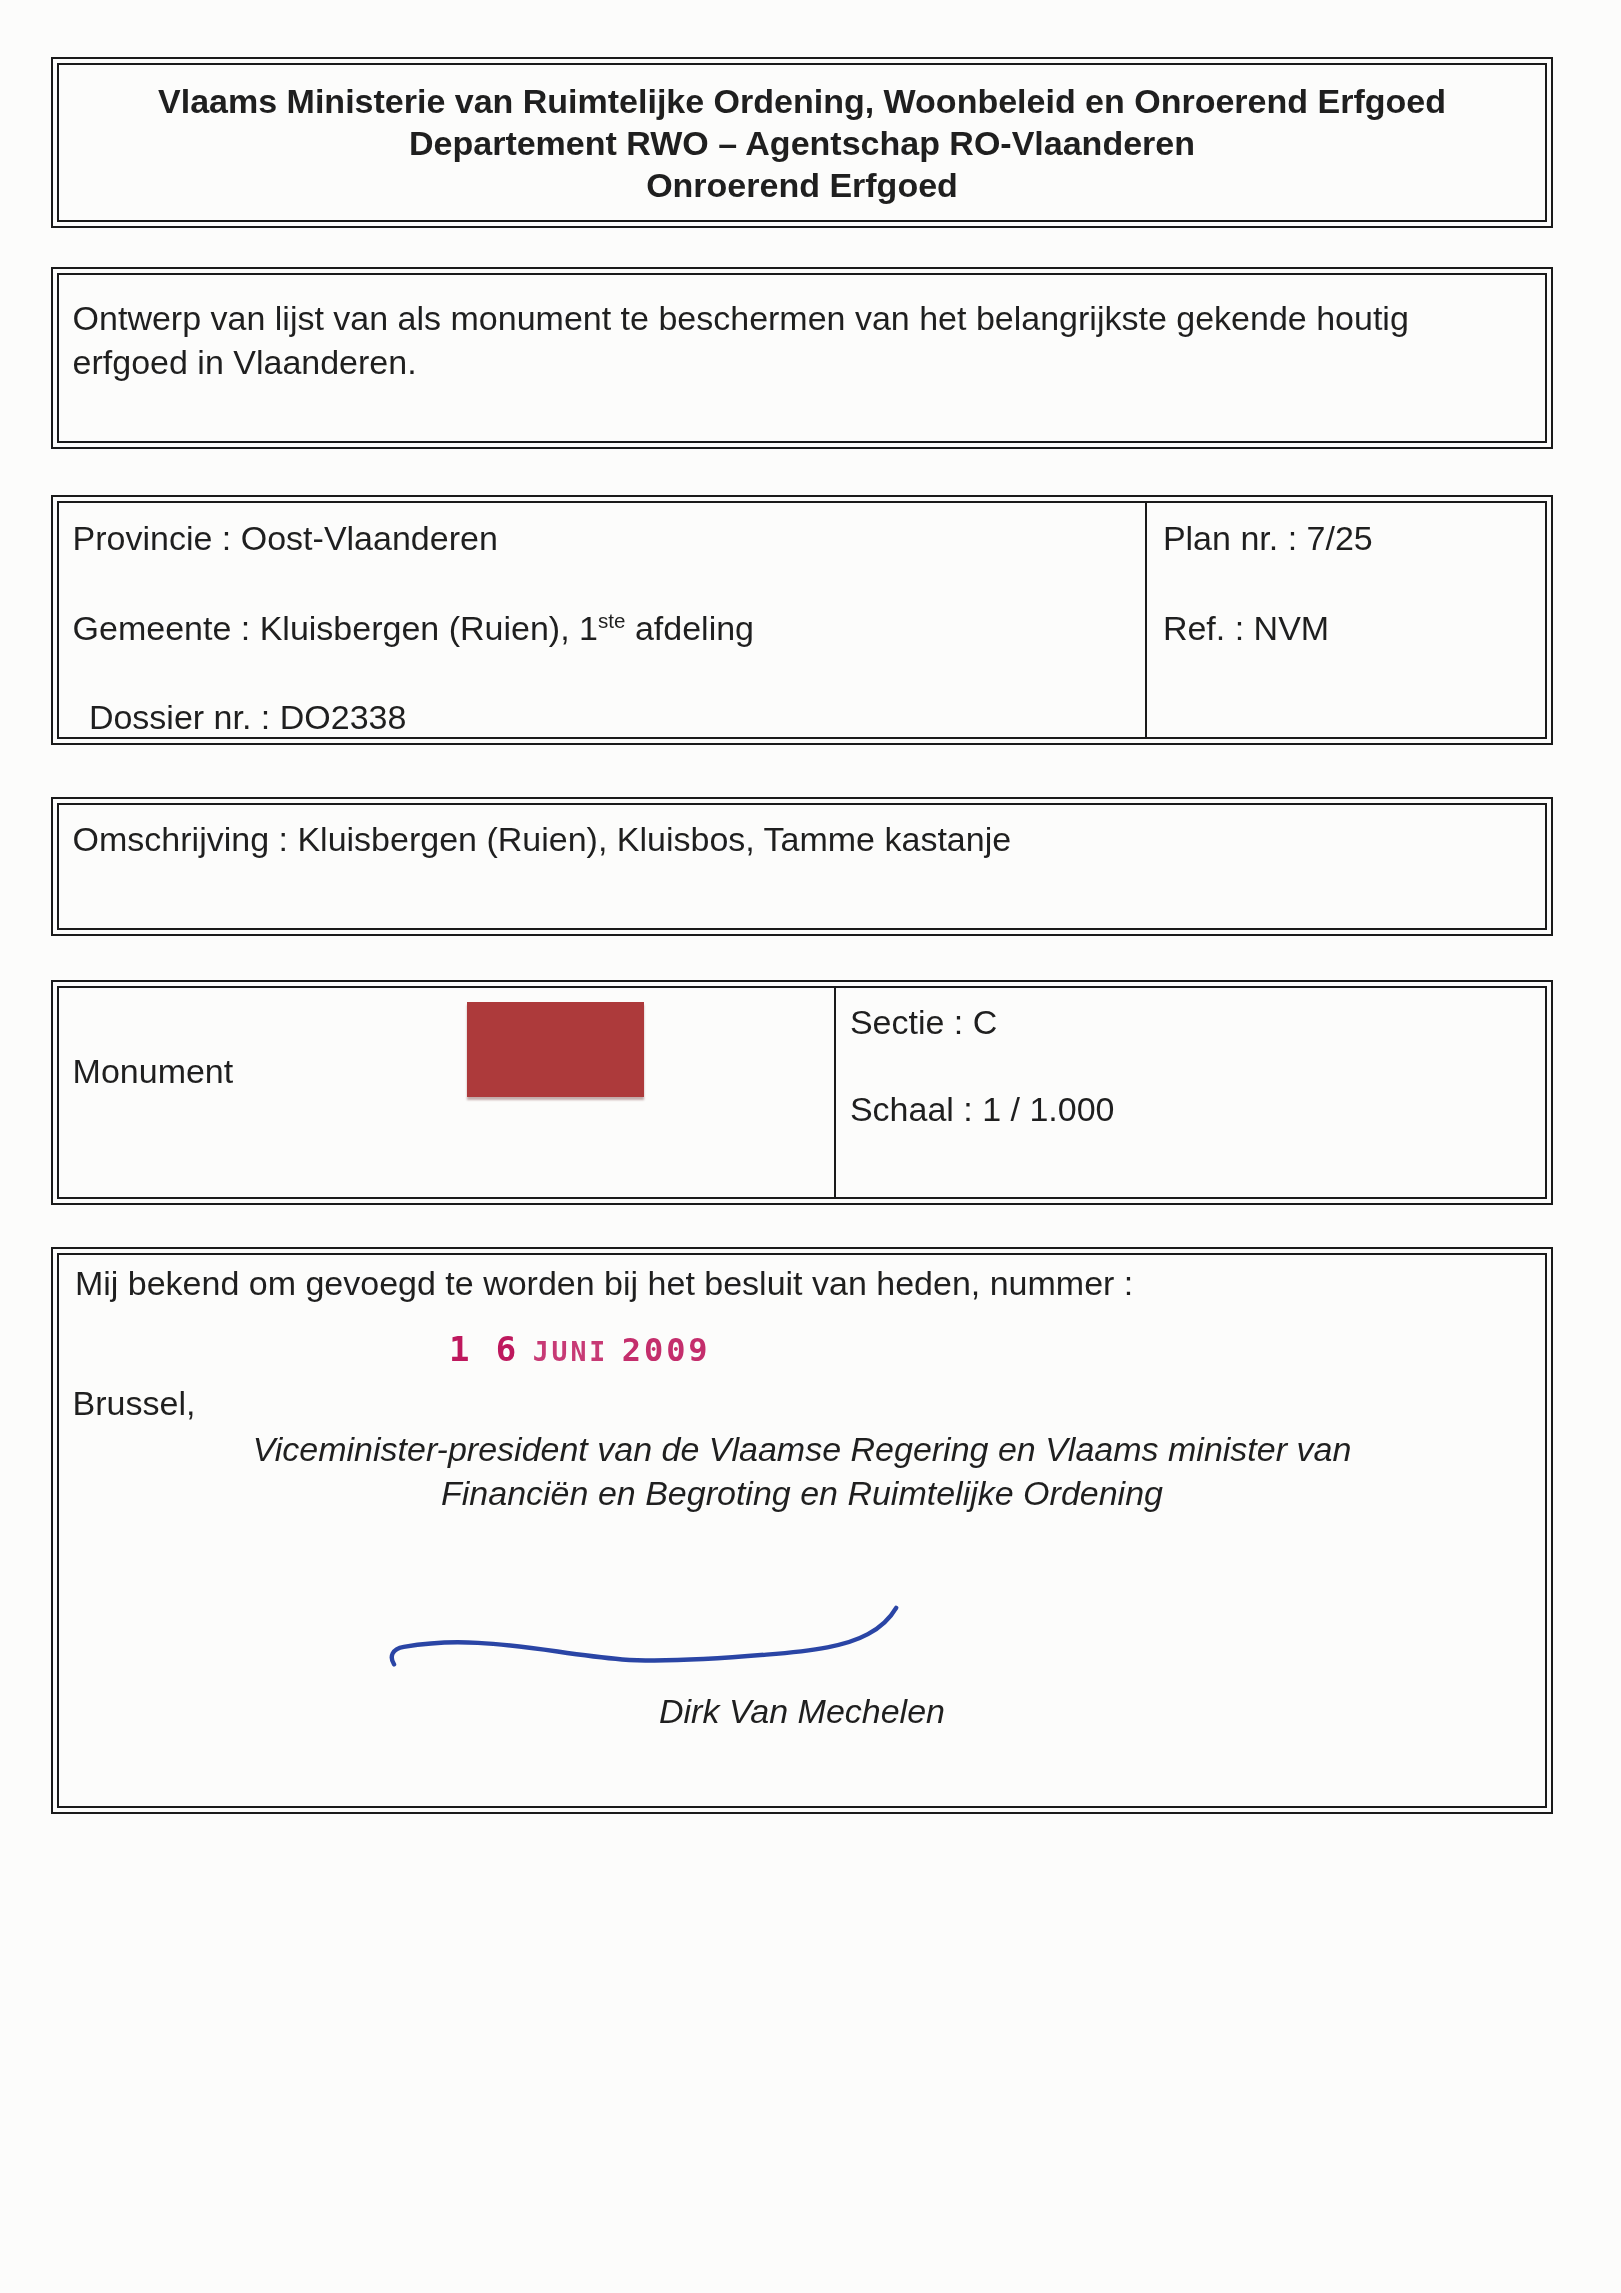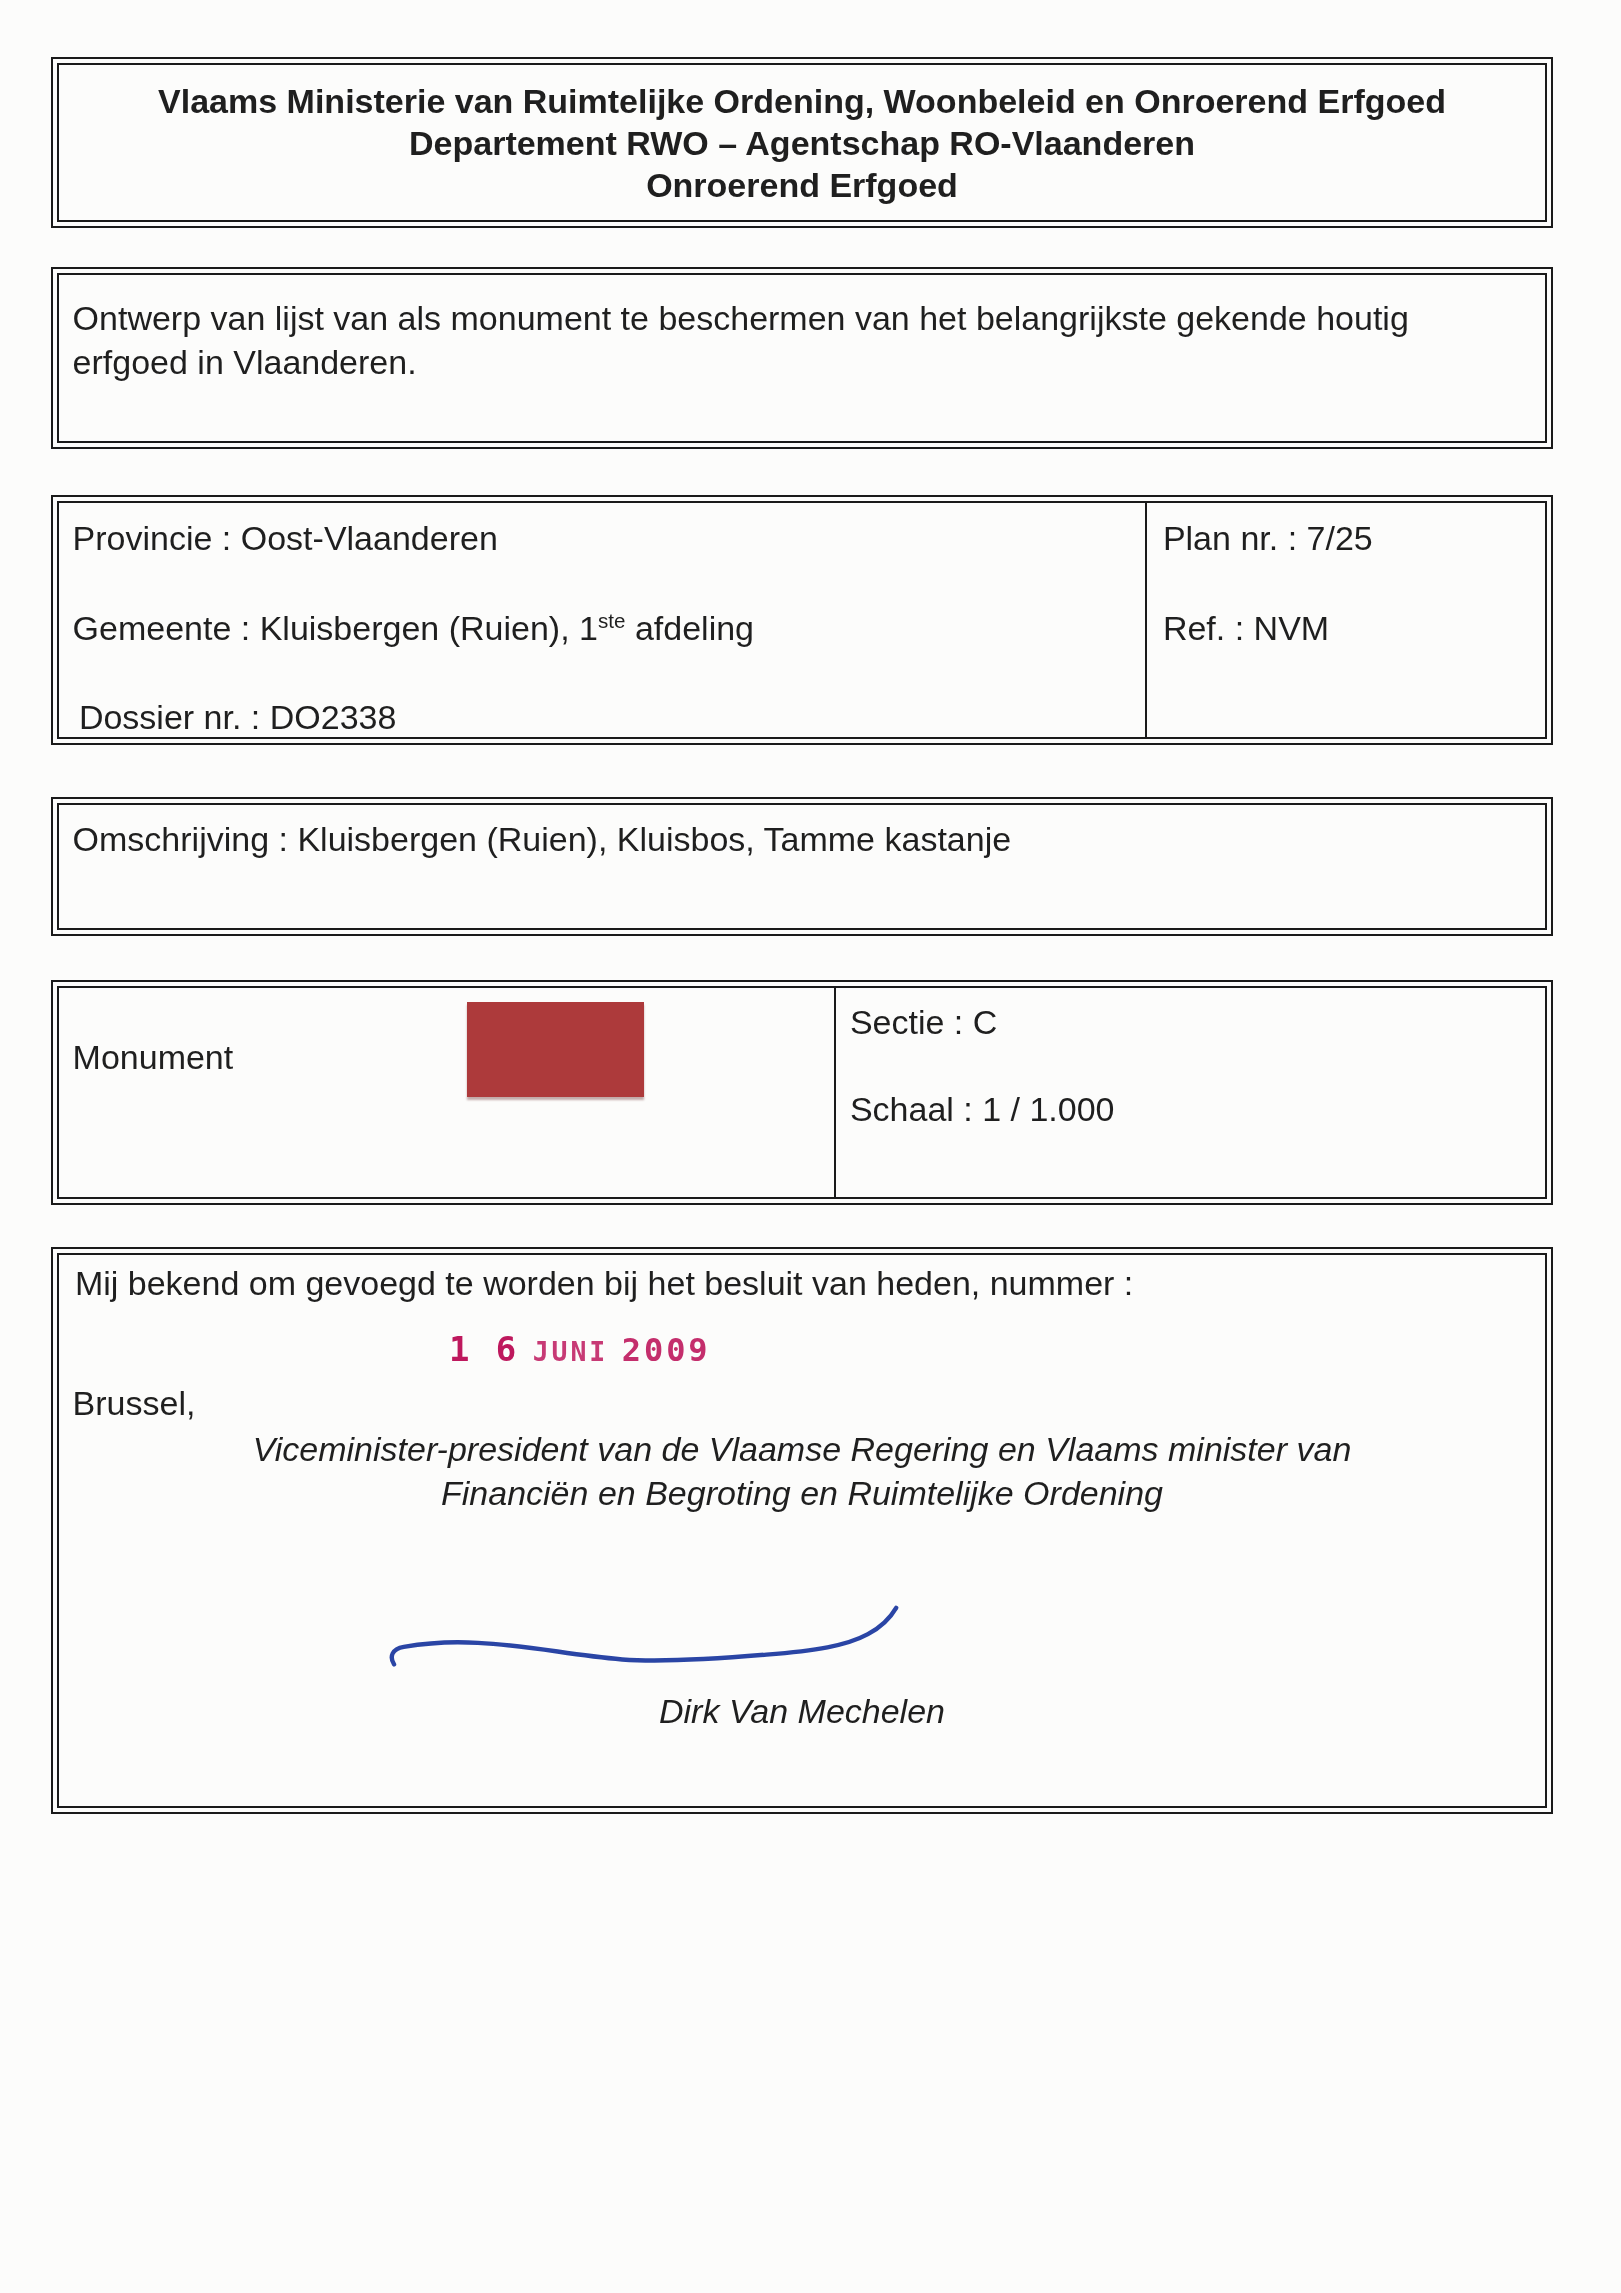--- a/index.html
+++ b/index.html
@@ -81,36 +81,36 @@
     </div>
   </div>
 
   <div class="dbox box-details">
     <div class="dbox-inner">
       <div class="details-divider"></div>
       <div class="txt" style="left:13.7px; top:12.7px;">Provincie : Oost-Vlaanderen</div>
       <div class="txt" style="left:13.7px; top:103px;">
         <span>Gemeente : Kluisbergen (Ruien), 1</span><span class="sup">ste</span><span> afdeling</span>
       </div>
-      <div class="txt" style="left:20px; top:192px;">Dossier nr. : DO2338</div>
+      <div class="txt" style="left:30px; top:192px;">Dossier nr. : DO2338</div>
       <div class="txt" style="left:1104px; top:12.7px;">Plan nr. : 7/25</div>
       <div class="txt" style="left:1104px; top:103px;">Ref. : NVM</div>
     </div>
   </div>
 
   <div class="dbox box-omschrijving">
     <div class="dbox-inner">
       <div class="txt" style="left:13.7px; top:11.8px;">Omschrijving : Kluisbergen (Ruien), Kluisbos, Tamme kastanje</div>
     </div>
   </div>
 
   <div class="dbox box-legend">
     <div class="dbox-inner">
       <div class="legend-divider"></div>
-      <div class="txt" style="left:13.7px; top:47px;">Monument</div>
+      <div class="txt" style="left:13.7px; top:61px;">Monument</div>
       <div class="swatch" style="background-color: rgb(173, 58, 59);"></div>
       <div class="txt" style="left:791px; top:11.8px;">Sectie : C</div>
       <div class="txt" style="left:791px; top:99px;">Schaal : 1 / 1.000</div>
     </div>
   </div>
 
   <div class="dbox box-closing">
     <div class="dbox-inner">
       <div class="txt" style="left:16px; top:5.9px;">Mij bekend om gevoegd te worden bij het besluit van heden, nummer :</div>
 

